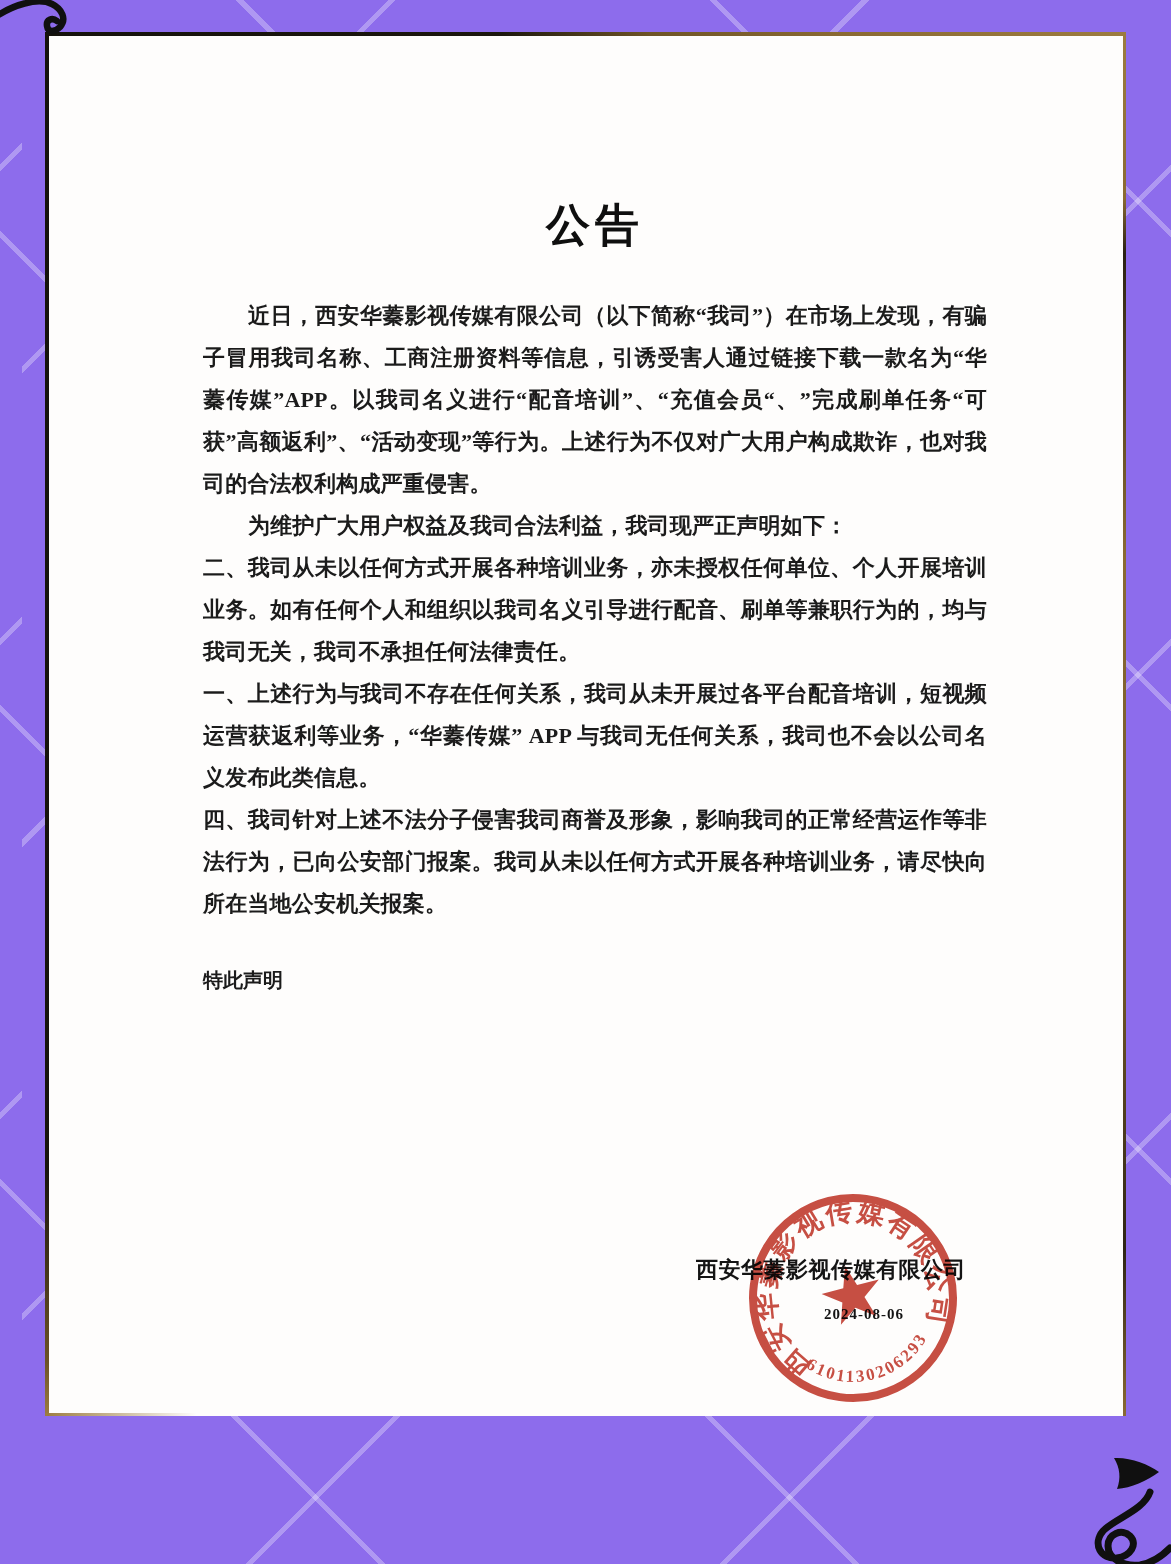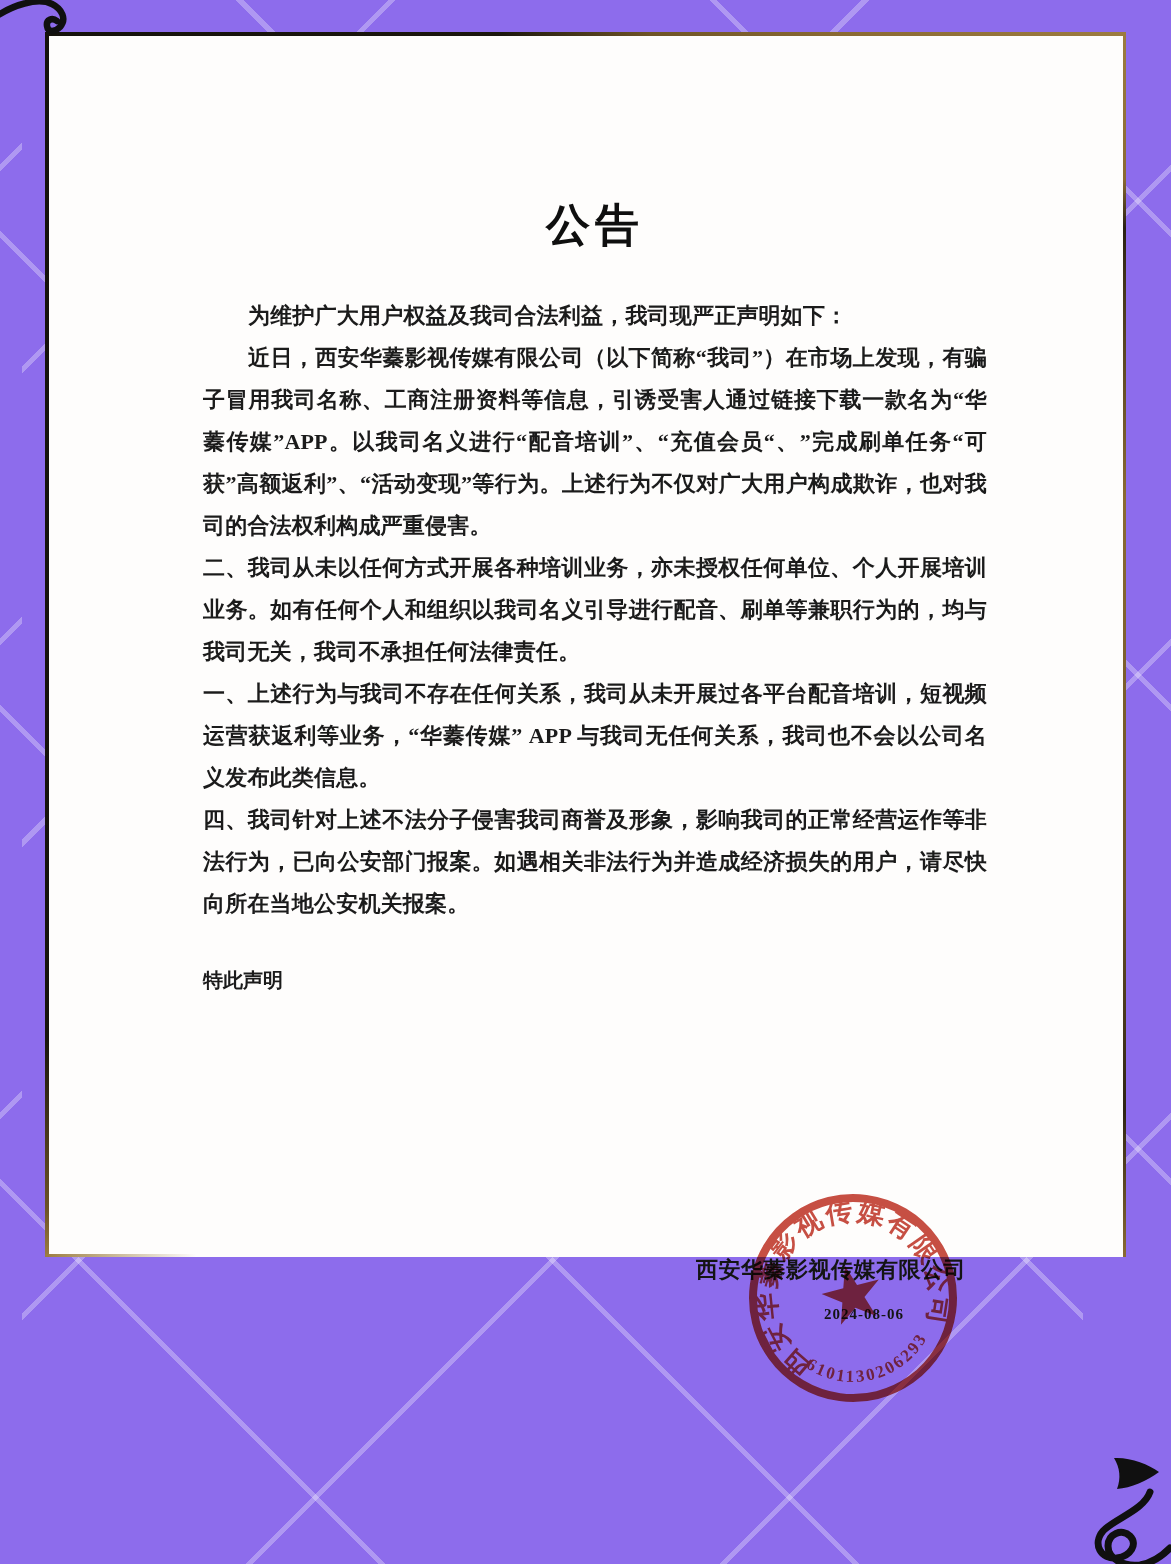--- a/index.html
+++ b/index.html
@@ -7,21 +7,21 @@
   .stage {
     position:relative; width:1171px; height:1564px; overflow:hidden;
     background-color:#8d6cec;
     background-image:
       repeating-linear-gradient(45deg,  rgba(255,255,255,0) 0px, rgba(255,255,255,0) 330px, rgba(255,255,255,0.30) 330px, rgba(255,255,255,0.30) 335px),
       repeating-linear-gradient(-45deg, rgba(255,255,255,0) 0px, rgba(255,255,255,0) 330px, rgba(255,255,255,0.30) 330px, rgba(255,255,255,0.30) 335px);
     background-position:-88px 0, 22px 0;
     font-family:"Liberation Serif","DejaVu Serif",serif;
   }
   .paper {
-    position:absolute; left:45px; top:32px; width:1081px; height:1225px;
+    position:absolute; left:45px; top:32px; width:1081px; height:1384px;
     background:#fefdfc;
     padding-left:24px;
   }
   .edge { position:absolute; pointer-events:none; }
   .edge-top   { left:0; top:0; width:100%; height:4px;
     background:linear-gradient(90deg,#15120c 0%,#1b160d 42%,#6e5426 56%,#8a6a33 74%,#9c7c40 100%); }
   .edge-left  { left:0; top:0; width:4px; height:100%;
     background:linear-gradient(180deg,#14110c 0%,#17130c 82%,#6b5226 96%,#9c7c40 100%); }
   .edge-right { right:0; top:0; width:3px; height:100%;
     background:linear-gradient(180deg,#9c7c40 0%,#8a6a33 12%,#2a2013 16%,#4a3a1d 22%,#8a6a33 38%,#6b5226 70%,#2e2414 88%,#8a6a33 100%); }
@@ -64,25 +64,25 @@
 
   <div class="paper">
     <div class="edge edge-top"></div>
     <div class="edge edge-left"></div>
     <div class="edge edge-right"></div>
     <div class="edge edge-bottom"></div>
 
     <div class="content">
       <div class="title">公告</div>
       <div class="bodytext">
+        <p class="para indent">近日，西安华蓁影视传媒有限公司（以下简称“我司”）在市场上发现，有骗子冒用我司名称、工商注册资料等信息，引诱受害人通过链接下载一款名为“华蓁传媒”APP。以我司名义进行“配音培训”、“充值会员“、”完成刷单任务“可获”高额返利”、“活动变现”等行为。上述行为不仅对广大用户构成欺诈，也对我司的合法权利构成严重侵害。</p>
         <p class="para indent">为维护广大用户权益及我司合法利益，我司现严正声明如下：</p>
-        <p class="para indent">近日，西安华蓁影视传媒有限公司（以下简称“我司”）在市场上发现，有骗子冒用我司名称、工商注册资料等信息，引诱受害人通过链接下载一款名为“华蓁传媒”APP。以我司名义进行“配音培训”、“充值会员“、”完成刷单任务“可获”高额返利”、“活动变现”等行为。上述行为不仅对广大用户构成欺诈，也对我司的合法权利构成严重侵害。</p>
         <p class="para">二、我司从未以任何方式开展各种培训业务，亦未授权任何单位、个人开展培训业务。如有任何个人和组织以我司名义引导进行配音、刷单等兼职行为的，均与我司无关，我司不承担任何法律责任。</p>
         <p class="para">一、上述行为与我司不存在任何关系，我司从未开展过各平台配音培训，短视频运营获返利等业务，“华蓁传媒” APP 与我司无任何关系，我司也不会以公司名义发布此类信息。</p>
-        <p class="para">四、我司针对上述不法分子侵害我司商誉及形象，影响我司的正常经营运作等非法行为，已向公安部门报案。如遇相关非法行为并造成经济损失的用户，请尽快向所在当地公安机关报案。</p>
+        <p class="para">四、我司针对上述不法分子侵害我司商誉及形象，影响我司的正常经营运作等非法行为，已向公安部门报案。我司从未以任何方式开展各种培训业务，请尽快向所在当地公安机关报案。</p>
         <p class="closing">特此声明</p>
       </div>
     </div>
 
     <div class="sig-company">西安华蓁影视传媒有限公司</div>
     <div class="sig-date">2024-08-06</div>
 
     <svg class="seal" viewBox="0 0 220 220">
       <defs>
         <path id="arc-top" d="M 54.8,165.2 A 78,78 0 1 1 165.2,165.2" fill="none"></path>

